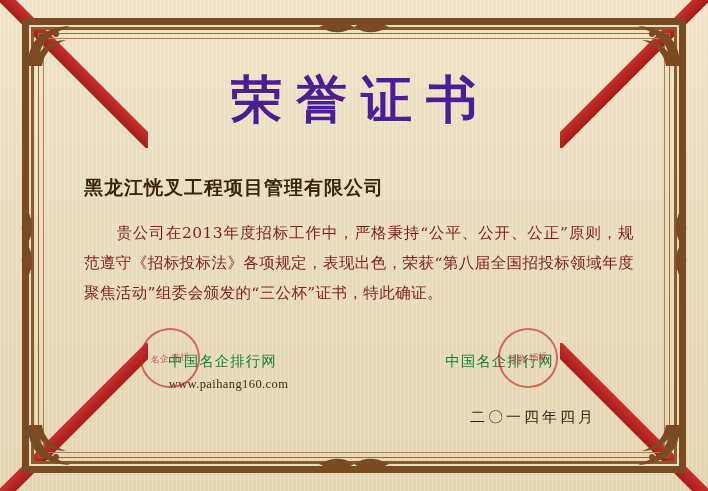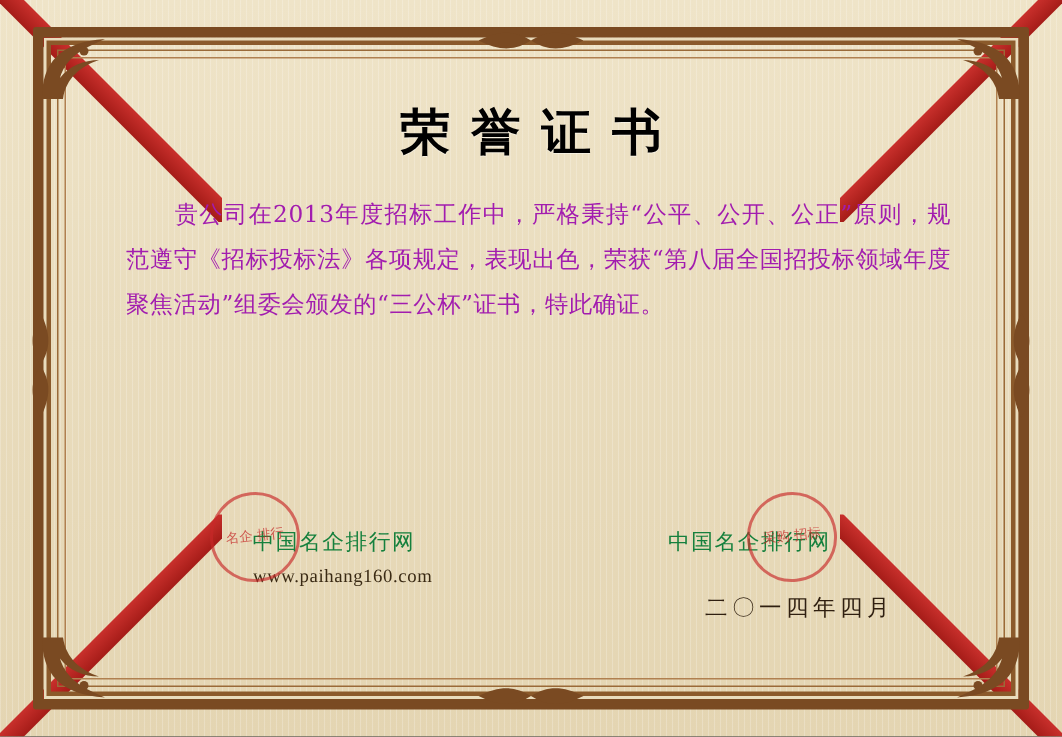--- a/index.html
+++ b/index.html
@@ -92,43 +92,43 @@
 
   
   .content {
     position: absolute;
     left: 60px; top: 52px; right: 60px; bottom: 52px;
   }
   .title {
     text-align: center;
     margin-top: 14px;
     font-family: "DejaVu Serif", serif;
-    font-size: 33px;
+    font-size: 51px;
     font-weight: 700;
     letter-spacing: 14px;
     text-indent: 14px;
-    color: #000000;
+    color: #4c1d95;
     text-shadow: 0 1px 0 rgba(255,255,255,0.45);
   }
   .recipient {
     margin-top: 40px;
     margin-left: 24px;
     font-size: 19px;
     font-weight: 700;
     letter-spacing: 1px;
     color: #3a2410;
     font-family: "DejaVu Serif", serif;
   }
   .body-text {
     margin-top: 17px;
     margin-left: 24px;
     margin-right: 14px;
     font-size: 15.5px;
     line-height: 30px;
-    color: #a21caf;
+    color: #7f1d1d;
     font-family: "DejaVu Serif", serif;
     text-align: justify;
     letter-spacing: 0.4px;
   }
   .body-text .indent { display: inline-block; width: 32px; }
 
   
   .signatures {
     position: absolute;
     left: 24px;
@@ -174,21 +174,21 @@
     text-align: center;
     letter-spacing: 0px;
     opacity: 0.9;
   }
   .seal span { display: block; padding: 0 5px; }
   .seal-left { left: 28%; }
   .seal-right { left: 62%; }
   .date {
     position: absolute;
     right: 52px;
-    top: 344px;
+    top: 356px;
     font-size: 15px;
     letter-spacing: 3px;
     color: #2f1f10;
     font-family: "DejaVu Serif", serif;
   }
 </style>
 </head>
 <body>
 
 <div id="page">
@@ -255,20 +255,21 @@
   <div class="edge-orn eo-right">
     <svg width="14" height="70" viewBox="0 0 14 70">
         <path d="M7 0 C0 14 0 24 7 35 C0 46 0 56 7 70 C14 56 14 46 7 35 C14 24 14 14 7 0 Z" fill="#7a4a22"></path>
       </svg>
   </div>
 
   <div class="content">
 
     <div class="title">荣誉证书</div>
 
+    <div class="recipient">黑龙江恍叉工程项目管理有限公司</div>
 
     <div class="body-text"><span class="indent"></span><span>贵公司在2013年度招标工作中，严格秉持“公平、公开、公正”原则，规范遵守《招标投标法》各项规定，表现出色，荣获“第八届全国招投标领域年度聚焦活动”组委会颁发的“三公杯”证书，特此确证。</span></div>
 
     <div class="signatures">
 
       <div class="sig-block">
         <div class="seal seal-left">
           <span>名企 排行</span>
         </div>
         <div class="sig-org">中国名企排行网</div>

